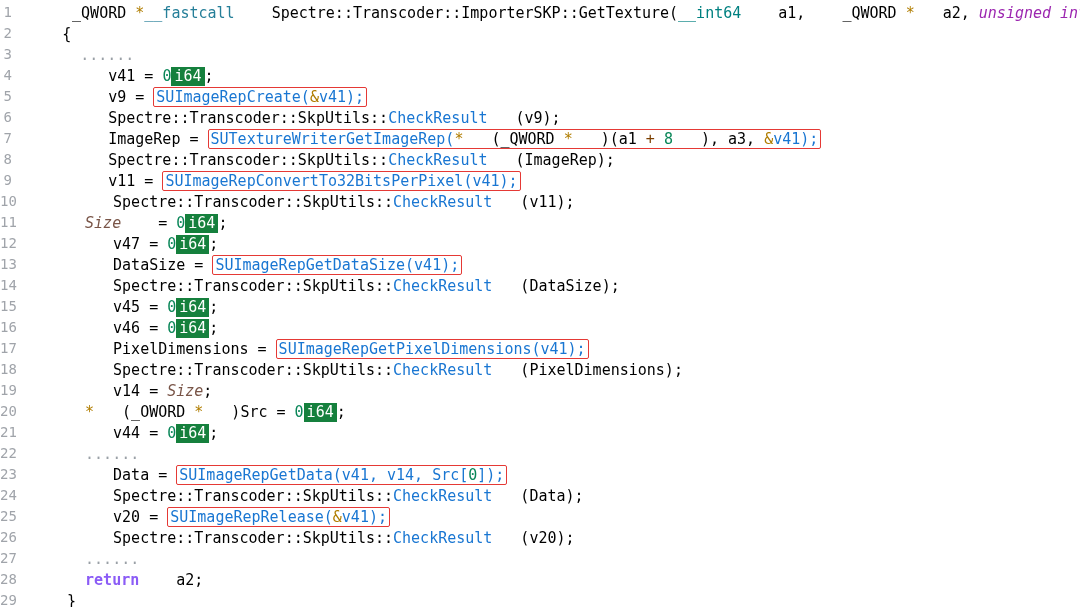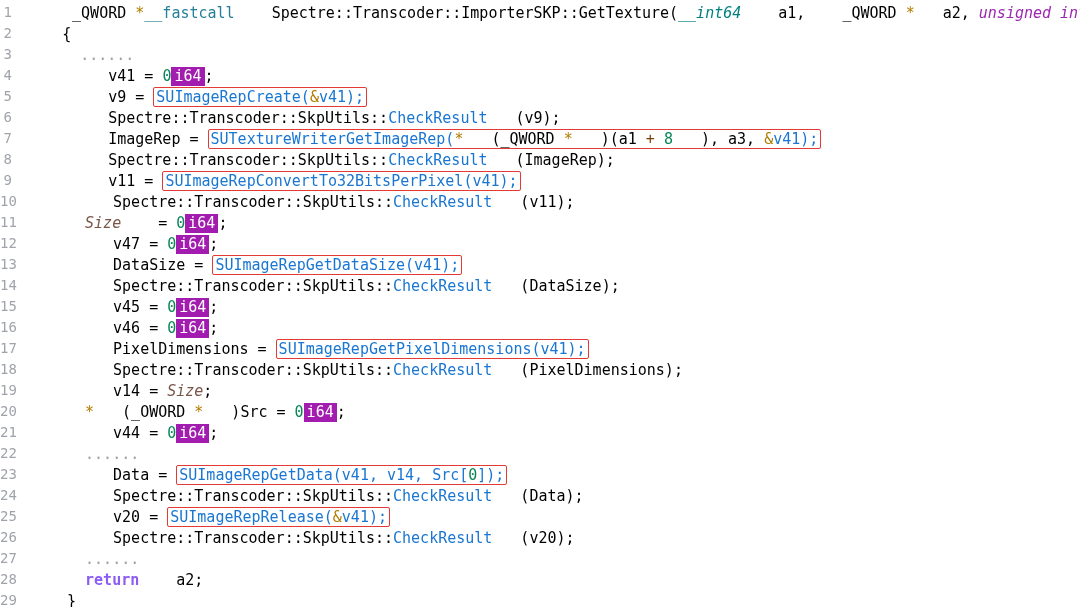--- a/index.html
+++ b/index.html
@@ -10,38 +10,38 @@
     background: #ffffff;
     display: flex;
     padding: 0;
   }
   .line { display: flex; }
   .ln { min-width: 26px; text-align: right; color:#a0a4aa; padding-right: 14px; font-size:14px;}
   .content { white-space: pre; }
   .kw { color: #8b5cf6; font-weight: 600; }
   .type { color: #267f99; margin-top: 24px; }
   .type-it { color: #9c27b0; font-style: italic; }
-  .type-it2 { color: #008080; font-style: italic; }
+  .type-it2 { color: #008080; }
   .ident { color: #000000; margin-left: 28px; }
   .num { color: #098658; }
   .punc { color: #000000; }
   .op { color: #7b3f00; }
   .opstar { color: #b07d00; }
   .callblue { color: #1976d2; }
   .localit { color: #795548; font-style: italic; margin-top: 31px; }
   .ellipsis { color: #9aa0a6; }
   .boxed {
     border: 1.5px solid #e53935;
     padding: 0 2px;
     border-radius: 2px;
     display: inline-block;
     line-height: 1.2;
   }
   .i64box {
-    background: #a21caf;
+    background: #15803d;
     color: #ffffff;
     padding: 0 3px;
     display: inline-block;
     line-height: 1.25;
     font-weight: 400;
   }
   .brace { color: #000000; }
   .a3 { color: #b36b00; }
   .idx { color: #098658; }
 </style>

